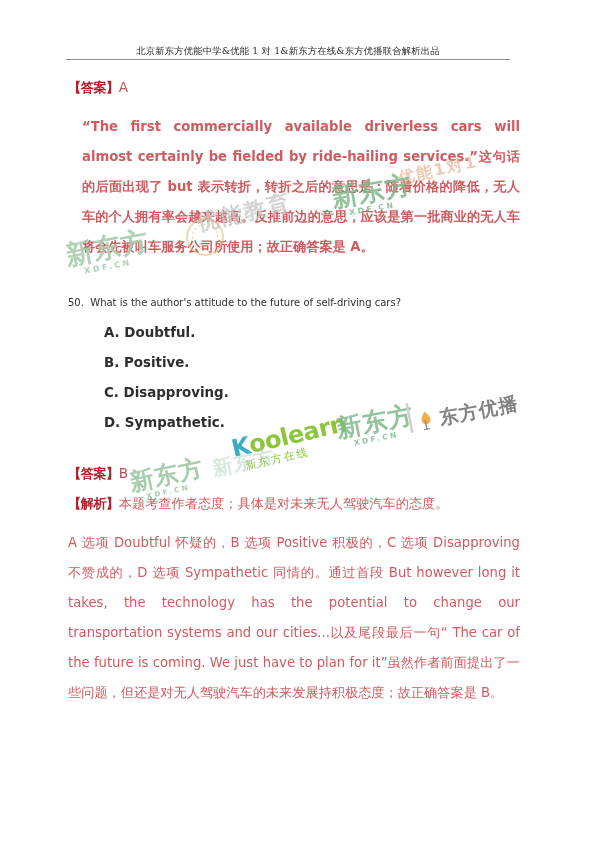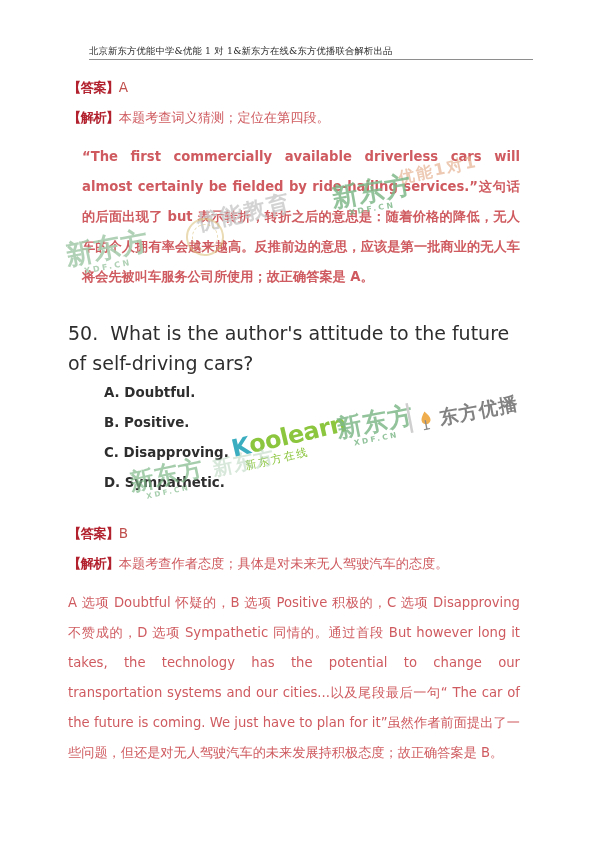--- a/index.html
+++ b/index.html
@@ -15,22 +15,23 @@
     width: 600px;
     height: 848px;
     background: #ffffff;
     overflow: hidden;
   }
 
   
   .header {
     position: absolute;
     top: 46px;
-    left: 89px;
+    left: 66px;
     width: 444px;
+    text-align: center;
   }
   .header-title {
     font-family: "DejaVu Serif", "Liberation Serif", serif;
     font-size: 9.3px;
     color: #2b2b2b;
     letter-spacing: 0.2px;
     line-height: 1.1;
     white-space: nowrap;
   }
   .header-rule {
@@ -69,21 +70,21 @@
     font-size: 13.6px;
   }
 
   .spacer-sm { height: 9px; }
   .spacer-md { height: 20px; }
   .spacer-lg { height: 26px; }
 
   
   .qline {
     color: #2e2e2e;
-    font-size: 19px;
+    font-size: 10px;
     line-height: 30px;
   }
   .opt {
     color: #2e2e2e;
     font-size: 13.4px;
     line-height: 30px;
     padding-left: 36px;
     font-weight: bold;
   }
 
@@ -179,21 +180,20 @@
 
   <div class="header">
     <div class="header-title">北京新东方优能中学&amp;优能 1 对 1&amp;新东方在线&amp;东方优播联合解析出品</div>
     <div class="header-rule"></div>
   </div>
 
   <div class="content">
 
     <div class="blk">
       <div class="red-line nojust"><span class="tag">【答案】</span><span class="ans-letter">A</span></div>
-      <div class="red-line nojust"><span class="tag">【解析】</span><span>本题考查词义猜测；定位在第四段。</span></div>
       <div class="spacer-sm"></div>
       <div class="red-line indent">“The first commercially available driverless cars will almost certainly be fielded by ride-hailing services.”这句话的后面出现了 but 表示转折，转折之后的意思是：随着价格的降低，无人车的个人拥有率会越来越高。反推前边的意思，应该是第一批商业的无人车将会先被叫车服务公司所使用；故正确答案是 A。</div>
     </div>
 
     <div class="spacer-lg"></div>
 
     <div class="blk">
       <div class="qline"><span>50.</span>&nbsp;&nbsp;<span>What is the author's attitude to the future of self-driving cars?</span></div>
       <div class="opt">A. Doubtful.</div>
       <div class="opt">B. Positive.</div>

